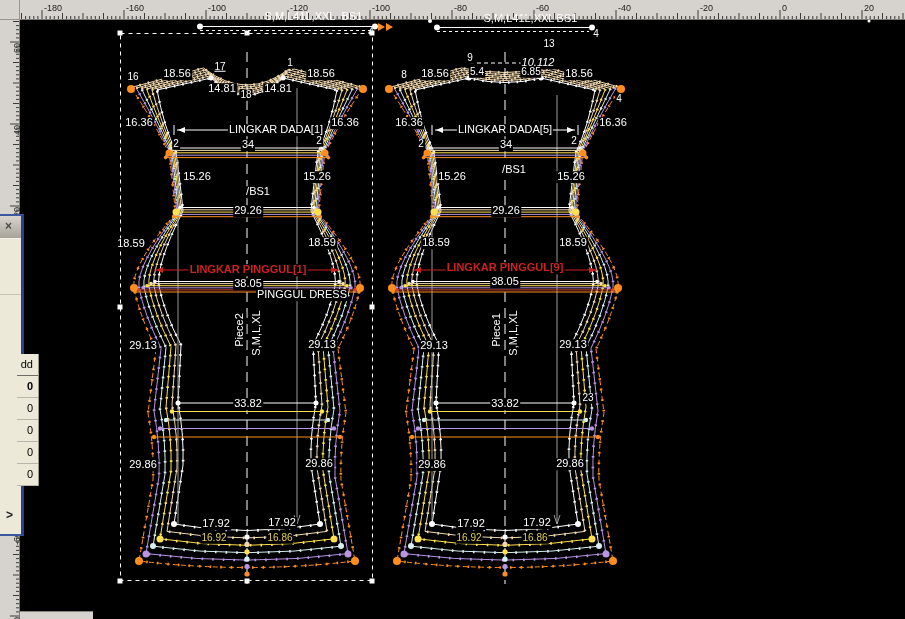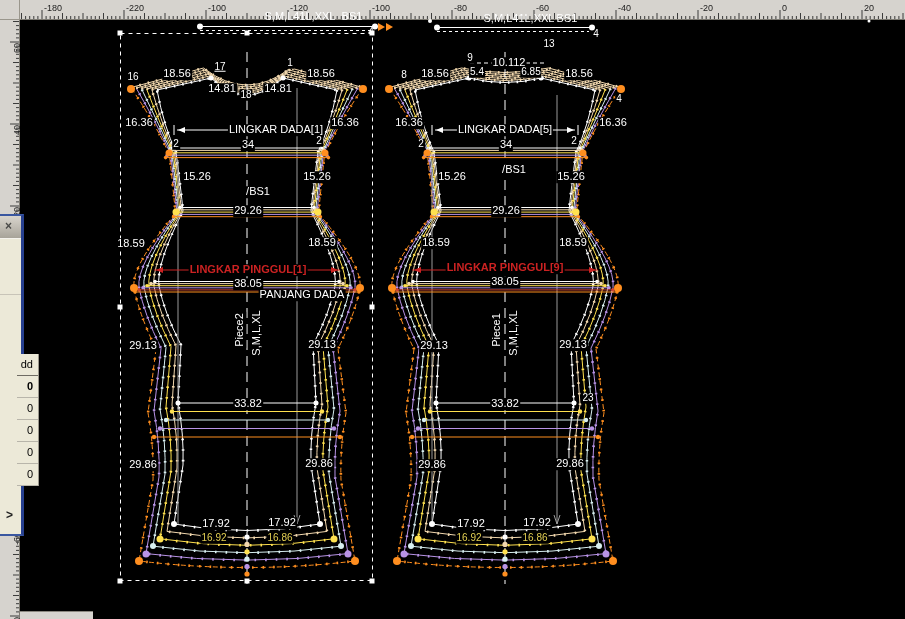--- a/index.html
+++ b/index.html
@@ -706,36 +706,36 @@
     <div class="lbl small" style="left: 319px; top: 141px;">2</div>
     <div class="lbl" style="left: 248px; top: 145px;">34</div>
     <div class="lbl" style="left: 197px; top: 177px;">15.26</div>
     <div class="lbl" style="left: 317px; top: 177px;">15.26</div>
     <div class="lbl" style="left: 258px; top: 192px;">/BS1</div>
     <div class="lbl" style="left: 248px; top: 211px;">29.26</div>
     <div class="lbl" style="left: 131px; top: 244px;">18.59</div>
     <div class="lbl" style="left: 322px; top: 243px;">18.59</div>
     <div class="lbl red" style="left: 248px; top: 270px;">LINGKAR PINGGUL[1]</div>
     <div class="lbl" style="left: 248px; top: 284px;">38.05</div>
-    <div class="lbl" style="left: 302px; top: 295px;">PANJANG DADA</div>
+    <div class="lbl" style="left: 302px; top: 295px;">PINGGUL DRESS</div>
     <div class="lbl rot" style="left: 240px; top: 330px;">Piece2</div>
     <div class="lbl rot" style="left: 257px; top: 333px;">S,M,L,XL</div>
     <div class="lbl" style="left: 143px; top: 346px;">29.13</div>
     <div class="lbl" style="left: 322px; top: 345px;">29.13</div>
     <div class="lbl" style="left: 248px; top: 404px;">33.82</div>
     <div class="lbl" style="left: 143px; top: 465px;">29.86</div>
     <div class="lbl" style="left: 319px; top: 464px;">29.86</div>
     <div class="lbl" style="left: 216px; top: 524px;">17.92</div>
     <div class="lbl" style="left: 282px; top: 523px;">17.92</div>
     <div class="lbl yellow small" style="left: 214px; top: 538px;">16.92</div>
     <div class="lbl yellow small" style="left: 280px; top: 538px;">16.86</div>
     <div class="lbl small" style="left: 404px; top: 75px;">8</div>
     <div class="lbl small" style="left: 470px; top: 58px;">9</div>
     <div class="lbl small" style="left: 549px; top: 44px;">13</div>
-    <div class="lbl" style="left: 509px; top: 63px;">10.112</div>
+    <div class="lbl" style="left: 538px; top: 63px; font-style: italic;">10.112</div>
     <div class="lbl small" style="left: 477px; top: 72px;">5.4</div>
     <div class="lbl small" style="left: 531px; top: 72px;">6.85</div>
     <div class="lbl" style="left: 435px; top: 74px;">18.56</div>
     <div class="lbl" style="left: 579px; top: 74px;">18.56</div>
     <div class="lbl small" style="left: 619px; top: 99px;">4</div>
     <div class="lbl" style="left: 409px; top: 123px;">16.36</div>
     <div class="lbl" style="left: 613px; top: 123px;">16.36</div>
     <div class="lbl" style="left: 505px; top: 130px;">LINGKAR DADA[5]</div>
     <div class="lbl small" style="left: 421px; top: 144px;">2</div>
     <div class="lbl small" style="left: 574px; top: 141px;">2</div>
@@ -760,21 +760,21 @@
     <div class="lbl" style="left: 537px; top: 523px;">17.92</div>
     <div class="lbl yellow small" style="left: 469px; top: 538px;">16.92</div>
     <div class="lbl yellow small" style="left: 535px; top: 538px;">16.86</div>
     <div class="lbl nobg" style="left: 300px; top: 17px;">S,M,L41L,XXL</div>
     <div class="lbl nobg" style="left: 352px; top: 17px;">BS1</div>
     <div class="lbl small nobg" style="left: 371px; top: 32px;">4</div>
     <div class="lbl nobg" style="left: 519px; top: 19px;">S,M,L41L,XXL</div>
     <div class="lbl nobg" style="left: 567px; top: 19px;">BS1</div>
     <div class="lbl small nobg" style="left: 596px; top: 34px;">4</div>
     <div class="rlbl" style="left: 44px; top: 3px;">-180</div>
-    <div class="rlbl" style="left: 126px; top: 3px;">-220</div>
+    <div class="rlbl" style="left: 126px; top: 3px;">-160</div>
     <div class="rlbl" style="left: 208px; top: 3px;">-100</div>
     <div class="rlbl" style="left: 290px; top: 3px;">-120</div>
     <div class="rlbl" style="left: 372px; top: 3px;">-100</div>
     <div class="rlbl" style="left: 454px; top: 3px;">-80</div>
     <div class="rlbl" style="left: 536px; top: 3px;">-60</div>
     <div class="rlbl" style="left: 618px; top: 3px;">-40</div>
     <div class="rlbl" style="left: 700px; top: 3px;">-20</div>
     <div class="rlbl" style="left: 782px; top: 3px;">0</div>
     <div class="rlbl" style="left: 864px; top: 3px;">20</div>
     <div class="rlbl v" style="left: 12px; top: 53px;">60</div>

